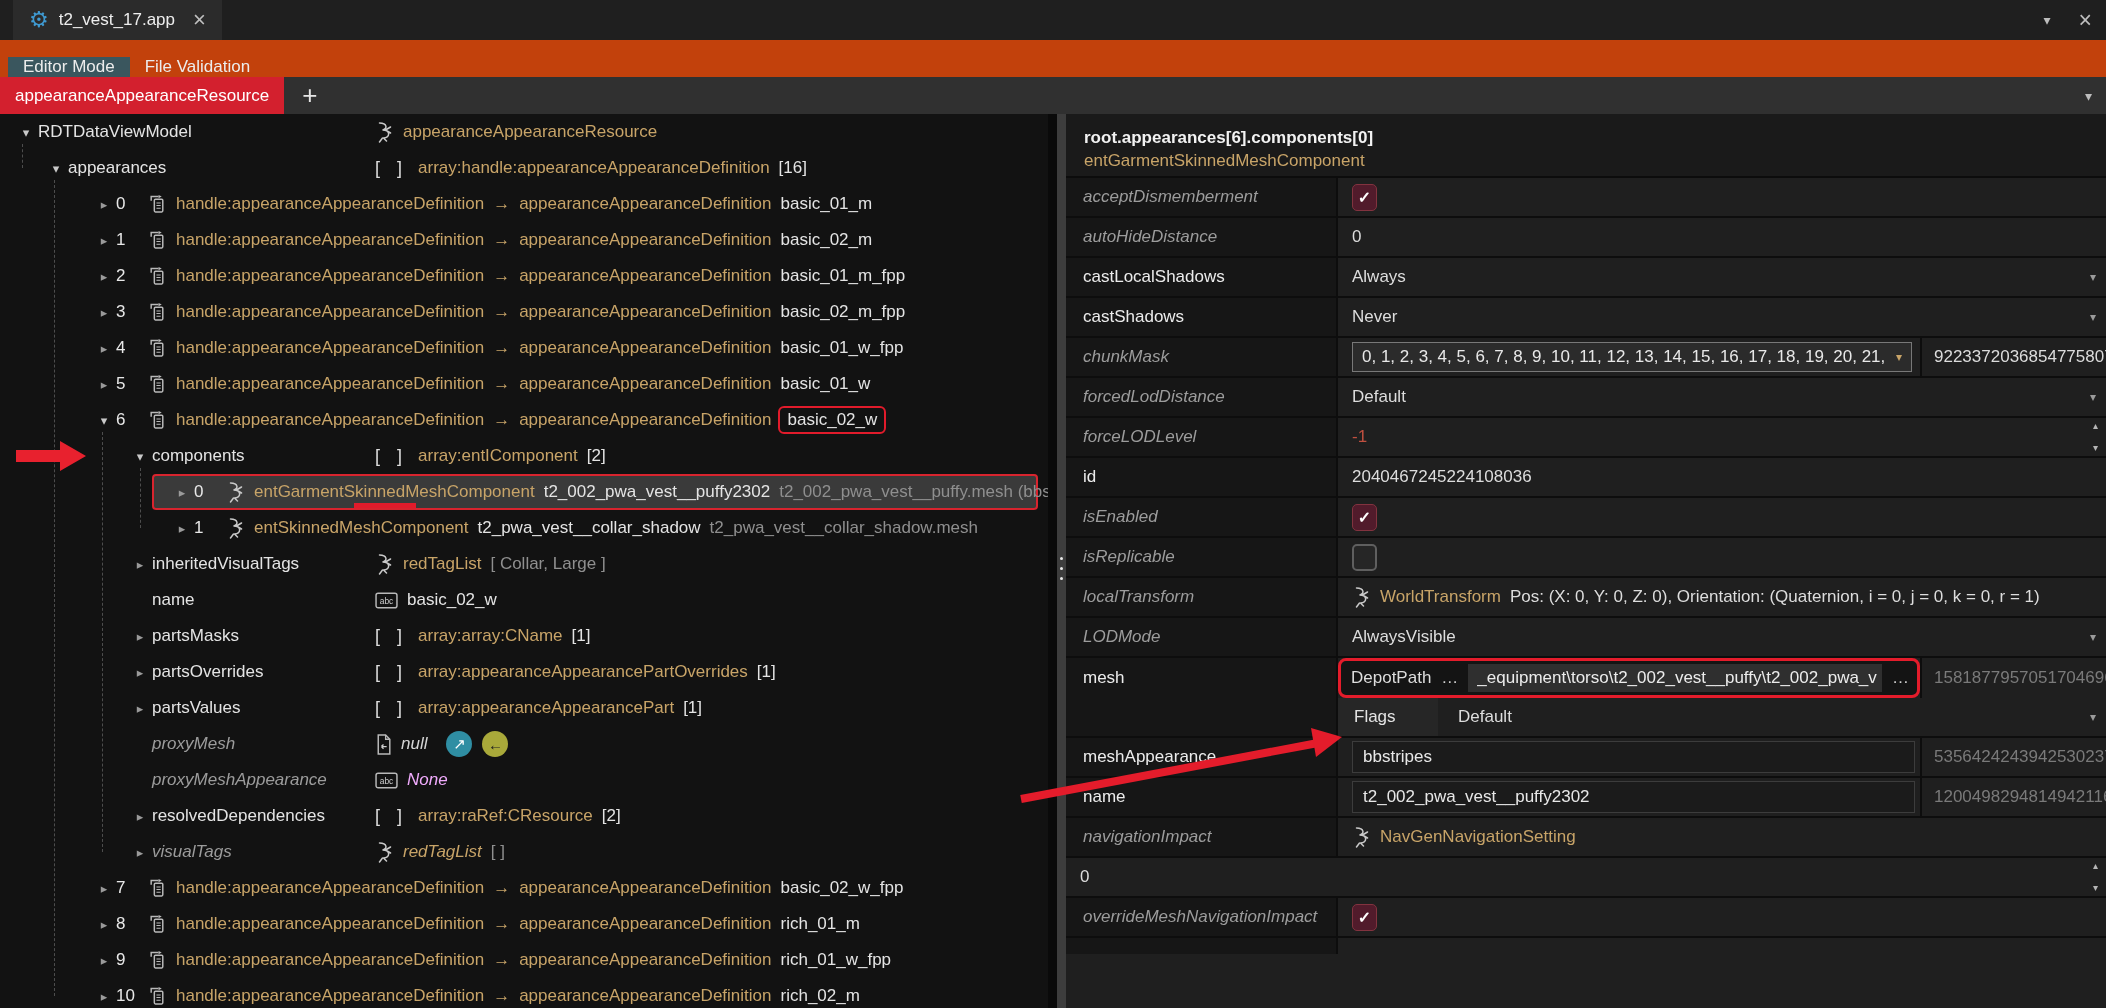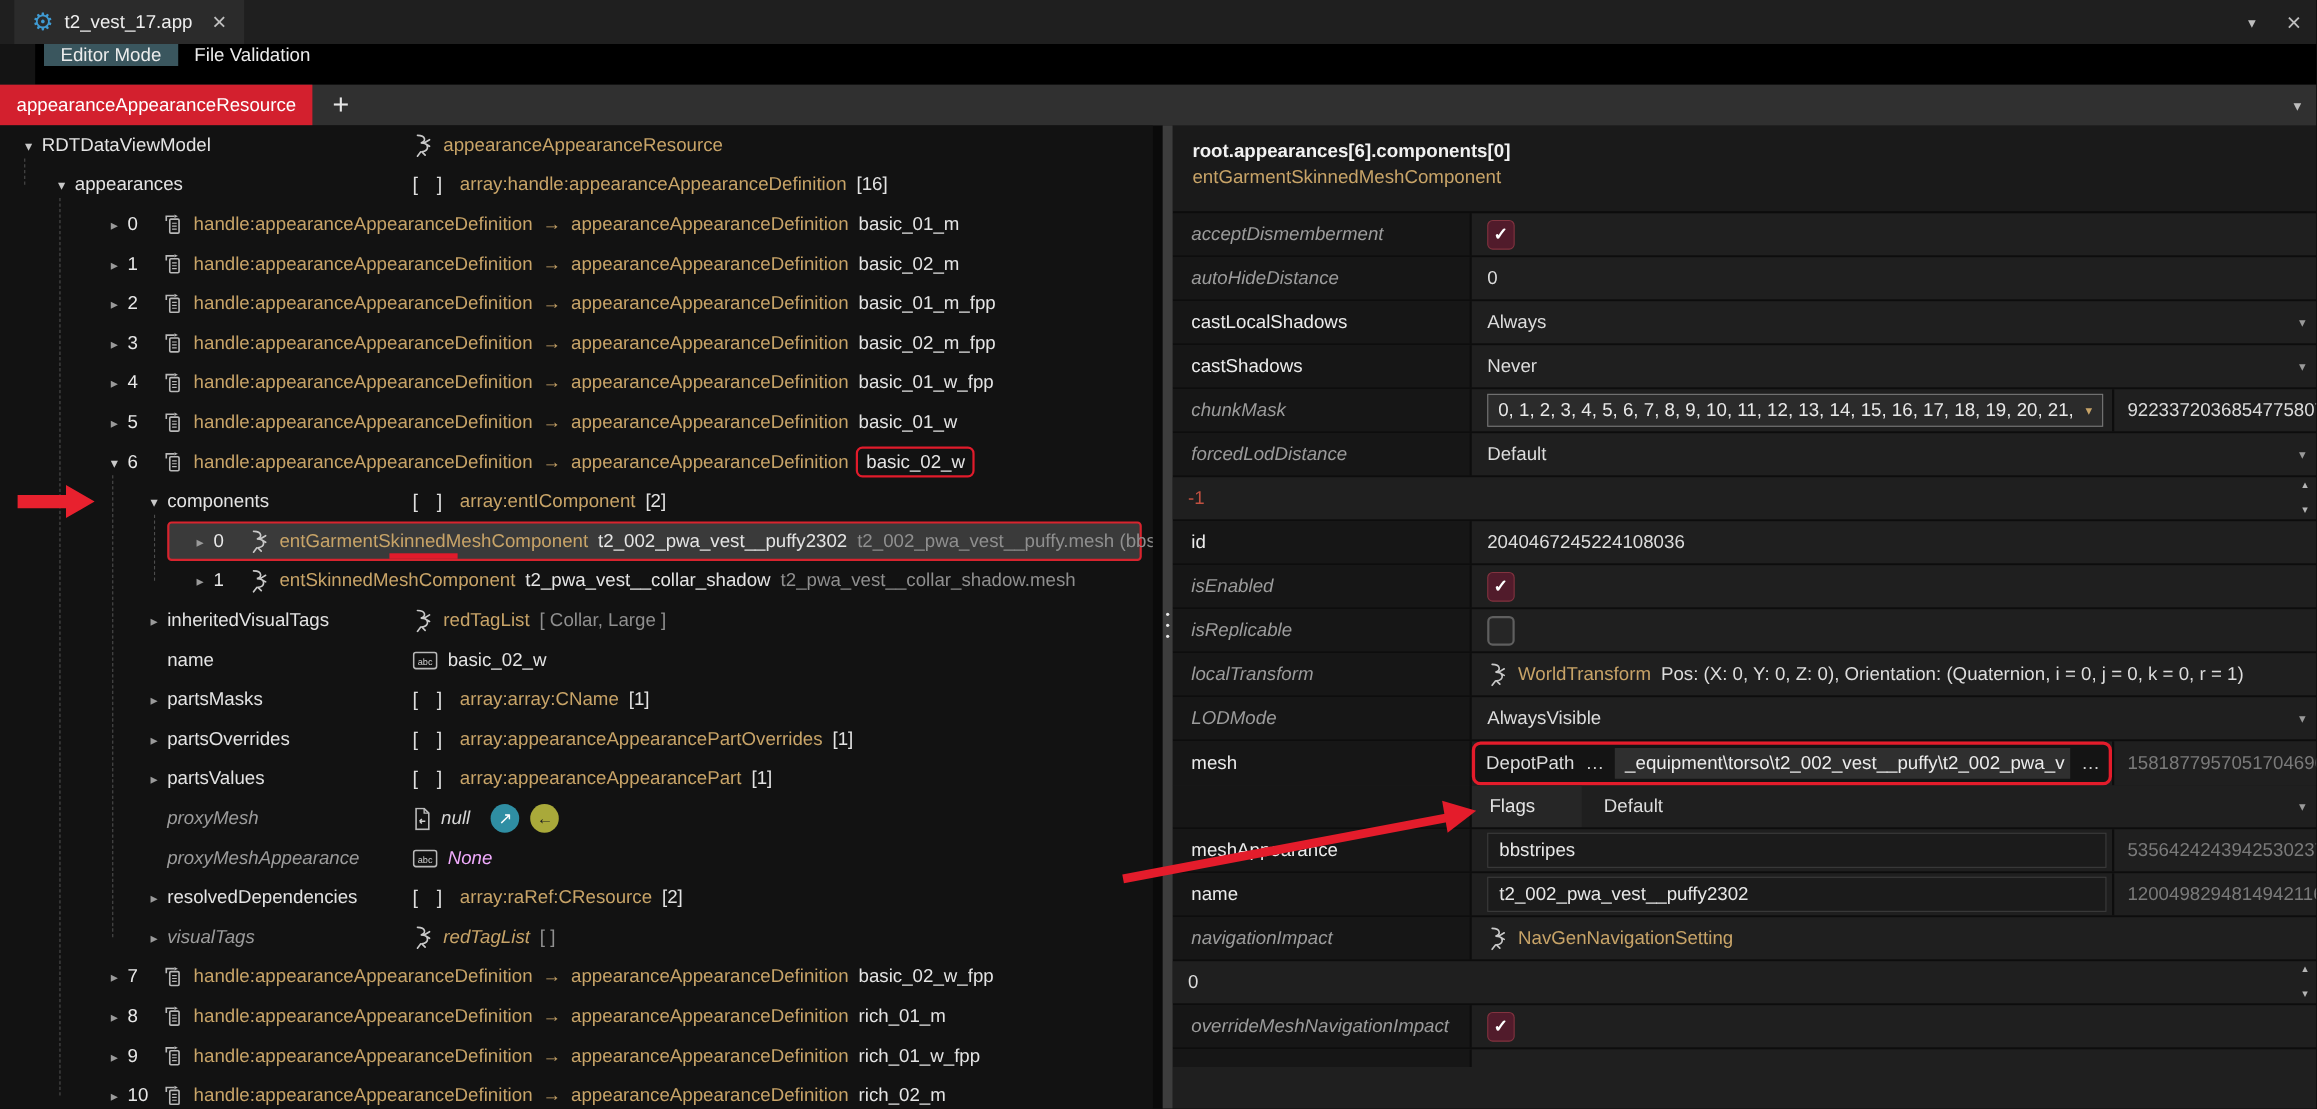--- a/index.html
+++ b/index.html
@@ -11,21 +11,21 @@
   .tbar { height:40px; background:#1f1f1f; display:flex; align-items:stretch; position:relative; }
   .doctab { margin-left:13px; background:#2b2b2b; display:flex; align-items:center; gap:10px; padding:0 16px; }
   .gear { color:#3f9ad2; font-size:22px; line-height:1; }
   .doclabel { color:#eee; }
   .tclose { color:#c0c0c0; font-size:22px; margin-left:8px; line-height:1; }
   .tbar-right { position:absolute; right:14px; top:0; height:100%; display:flex; align-items:center; gap:28px; color:#bdbdbd; }
   .tbar-right .dd { font-size:14px; }
   .tbar-right .x { font-size:23px; }
 
   
-  .mbar { height:37px; background:#000000; display:flex; align-items:flex-start;margin-left:32px; }
+  .mbar { height:37px; background:#c2410c; display:flex; align-items:flex-end; }
   .mtab { display:flex; align-items:center; padding:0 15px; color:#ececec; }
   .mtab.active { background:#3a565e; margin-left:8px; }
 
   
   .rbar { height:37px; background:#303030; display:flex; align-items:stretch; position:relative; }
   .rtab { background:#d3202e; color:#fff; display:flex; align-items:center; padding:0 15px; }
   .radd { display:flex; align-items:center; padding:0 18px; color:#e6e6e6; font-size:26px; font-weight:300; }
   .rbar .bar-dd { position:absolute; right:14px; top:11px; color:#bdbdbd; font-size:14px; }
 
   
@@ -53,21 +53,21 @@
   .guide { position:absolute; width:0; border-left:1px dashed #4d4d4d; }
   .cbtn { width:26px; height:26px; border-radius:50%; display:inline-flex; align-items:center; justify-content:center; font-size:15px; margin-left:10px; flex:none; }
   .cbtn.teal { background:#2f8ea3; color:#fff; }
   .cbtn.olive { background:#a9a93a; color:#222; }
   .redbox { border:2px solid #e11b2b; border-radius:6px; padding:2px 7px; margin-left:-2px; }
   .sel { background:#3a3a3a; border:2px solid #d8242e; border-radius:4px; margin-left:152px; margin-right:10px; padding-left:16px; height:36px; }
   .redline { position:absolute; left:200px; top:27px; width:62px; height:5px; background:#e11b2b; }
 
   
   .insp { flex:1; background:#1f1f1f; display:flex; flex-direction:column; overflow:hidden; }
-  .ihead { height:80px; flex:none; padding:14px 0 0 18px; background:#1a1a1a; border-bottom:2px solid #0c0c0c; }
+  .ihead { height:64px; flex:none; padding:14px 0 0 18px; background:#1a1a1a; border-bottom:2px solid #0c0c0c; }
   .ihead .p1 { font-weight:bold; color:#f2f2f2; }
   .ihead .p2 { color:#c8a468; margin-top:3px; }
   .irow { height:40px; flex:none; display:flex; border-bottom:2px solid #0d0d0d; }
   .irow.noline { border-bottom:none;justify-content:space-between; }
   .ilab { width:272px; flex:none; background:#161616; display:flex; align-items:center; padding-left:17px; border-right:2px solid #0d0d0d; color:#ececec; overflow:hidden; }
   .ilab.dim { color:#9c9c9c; font-style:italic; }
   .ival { flex:1; display:flex; align-items:center; padding-left:14px; position:relative; background:#1f1f1f; overflow:hidden; }
   .inum { width:186px; flex:none; border-left:2px solid #0d0d0d; display:flex; align-items:center; padding-left:12px; color:#7a7a7a; background:#1f1f1f; overflow:hidden; }
   .inum.bright { color:#dcdcdc; }
   .cb { width:25px; height:27px; border-radius:5px; background:#511b2b; border:1px solid #82333f; display:flex; align-items:center; justify-content:center; color:#fff; font-size:16px; font-weight:bold; flex:none; }
@@ -472,20 +472,21 @@
 
       <div class="irow">
         <div class="ilab dim">forcedLodDistance</div>
         <div class="ival">
           <span>Default</span>
           <span class="dd-r">▾</span>
         </div>
       </div>
 
       <div class="irow">
+        <div class="ilab dim">forceLODLevel</div>
         <div class="ival">
           <span class="neg">-1</span>
           <span class="spin">
             <span>▴</span>
             <span>▾</span>
           </span>
         </div>
       </div>
 
       <div class="irow">

